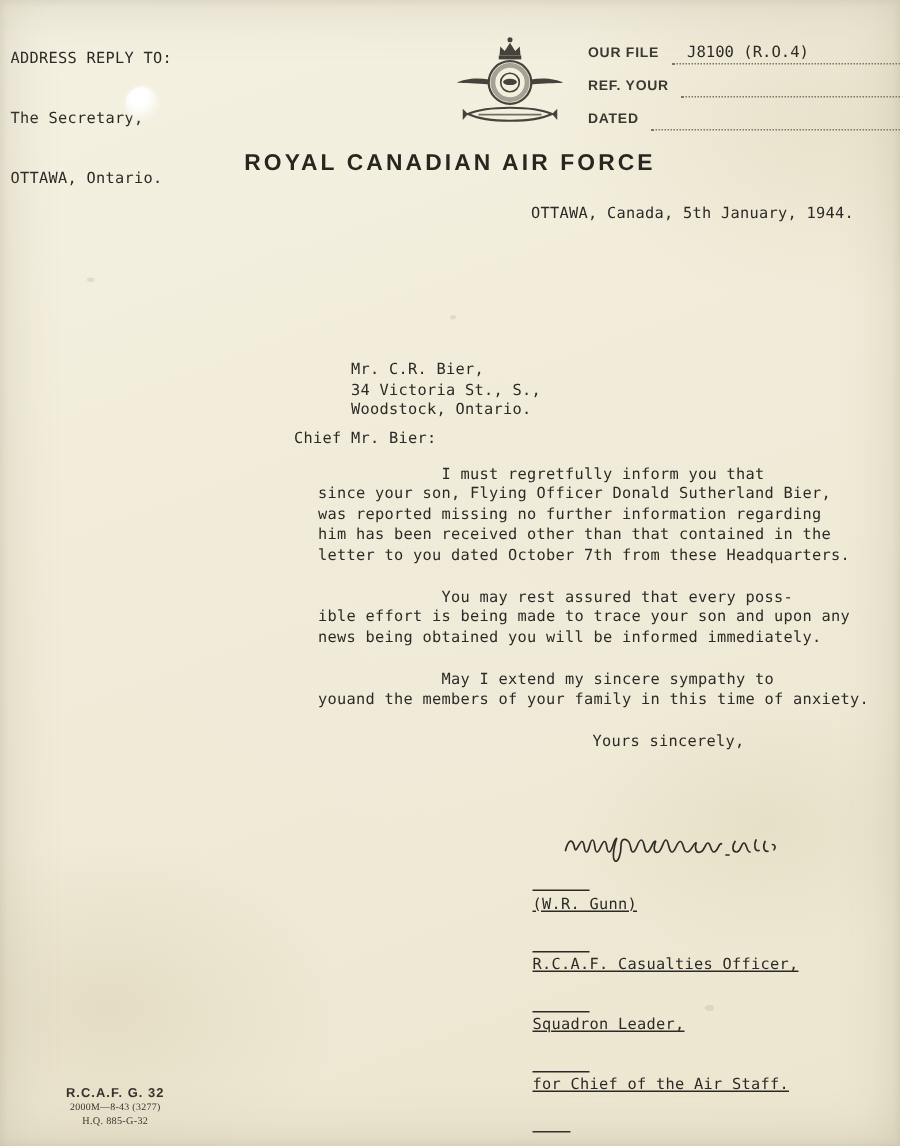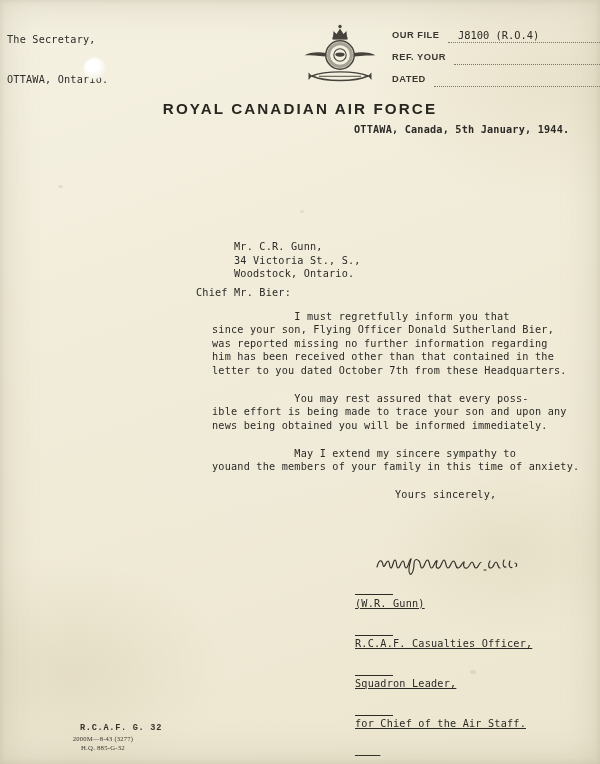--- a/index.html
+++ b/index.html
@@ -130,22 +130,21 @@
     font-size: 15.2px;
     font-weight: 700;
     letter-spacing: 2.1px;
     color: #27261f;
   }
 
   
   .date-line {
     position: absolute;
     left: 354px;
-    top: 123px;
-    font-weight: bold;
+    top: 136px;
   }
 
   
   .recipient {
     position: absolute;
     left: 196px;
     top: 227px;
   }
   .salutation {
     position: absolute;
@@ -188,25 +187,24 @@
   
   .footer-codes {
     position: absolute;
     left: 44px;
     top: 723px;
     text-align: center;
     color: #35332c;
   }
   .footer-codes .code-1 {
     display: block;
-    font-family: Liberation Mono, monospace;
+    font-family: Liberation Sans, sans-serif;
     font-size: 8.6px;
     font-weight: 700;
     letter-spacing: 0.7px;
-    margin-left: 36px;
   }
   .footer-codes .code-2 {
     display: block;
     font-family: "Liberation Serif", serif;
     font-size: 6.6px;
     letter-spacing: 0.2px;
     margin-top: 2px;
   }
   .footer-codes .code-3 {
     display: block;
@@ -226,20 +224,21 @@
 </style>
 </head>
 <body>
 
 <div class="page">
   <div class="paper-texture"></div>
 
   <div class="content">
 
     <div class="address-reply tw">
+      <span class="line">ADDRESS REPLY TO:</span>
       <span class="line">The Secretary,</span>
       <span class="line">OTTAWA, Ontario.</span>
     </div>
 
     <div class="punch-hole"></div>
 
     <div class="crest">
       <svg viewBox="0 0 74 70" width="74" height="70" aria-hidden="true">
         <g fill="#2e2c25" stroke="#2e2c25">
 
@@ -282,21 +281,21 @@
         <span class="ref-dots"></span>
         <span class="ref-value"></span>
       </div>
     </div>
 
     <div class="letterhead-title">ROYAL CANADIAN AIR FORCE</div>
 
     <div class="date-line tw">OTTAWA, Canada, 5th January, 1944.</div>
 
     <div class="recipient tw">
-      <span class="line">Mr. C.R. Gunn,</span>
+      <span class="line">Mr. C.R. Bier,</span>
       <span class="line">34 Victoria St., S.,</span>
       <span class="line">Woodstock, Ontario.</span>
     </div>
 
     <div class="salutation tw">Chief Mr. Bier:</div>
 
     <div class="para para-1 tw">             I must regretfully inform you that
 since your son, Flying Officer Donald Sutherland Bier,
 was reported missing no further information regarding
 him has been received other than that contained in the

